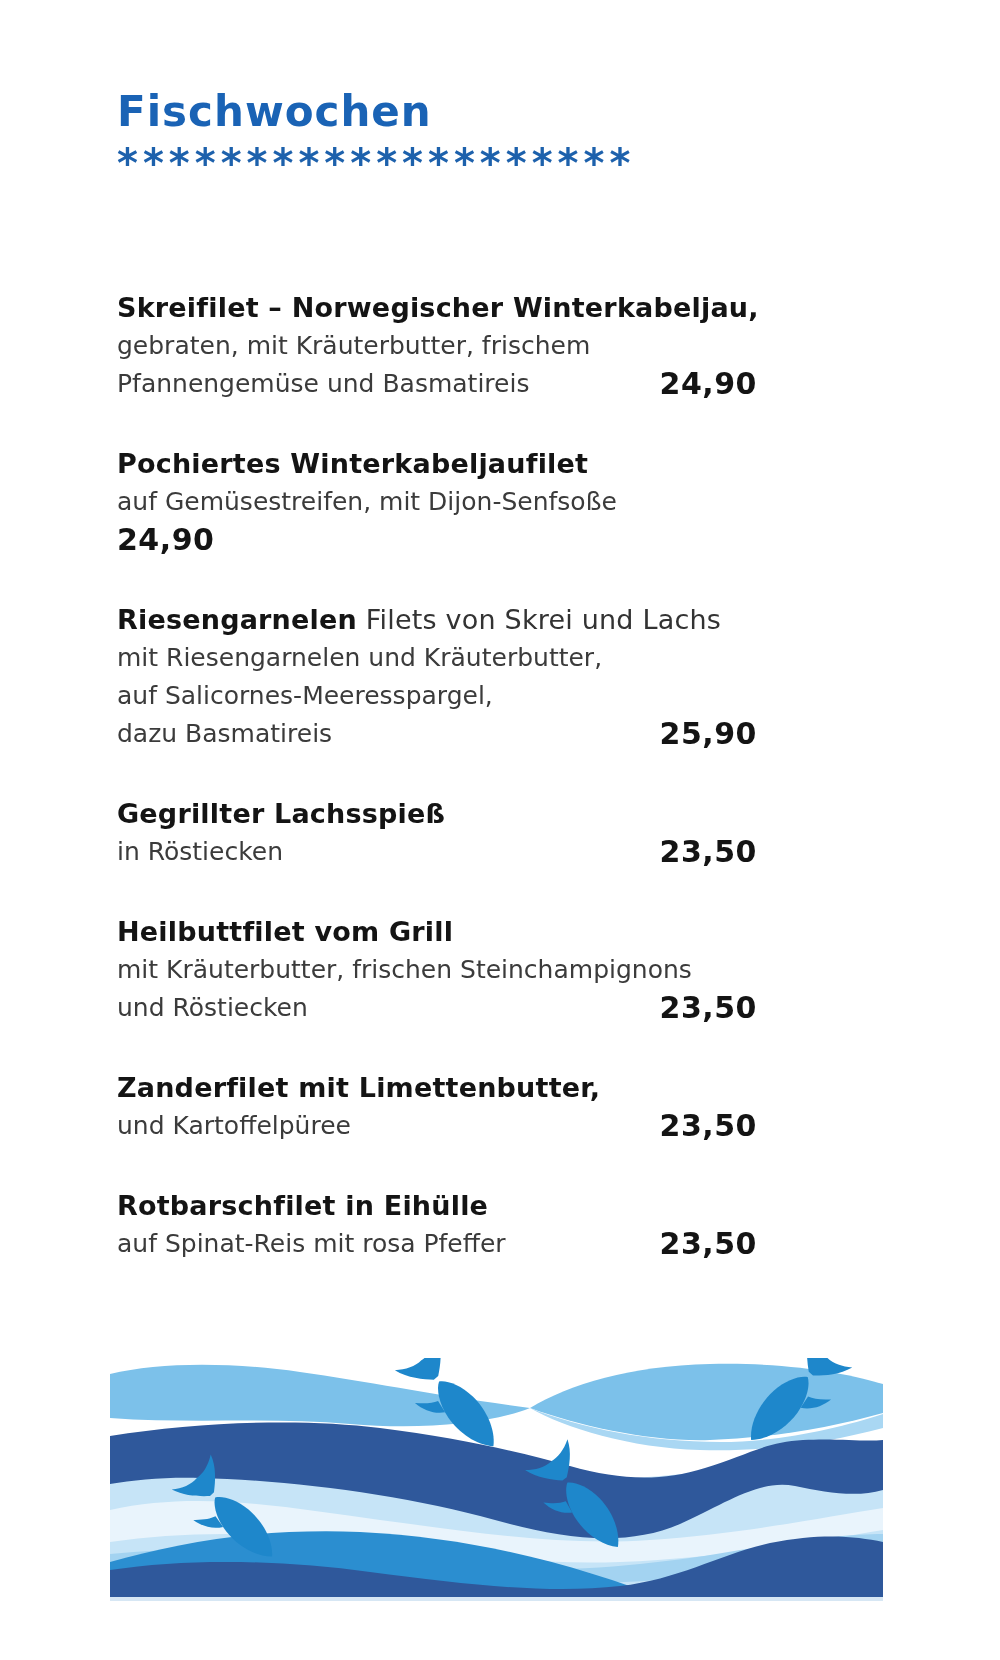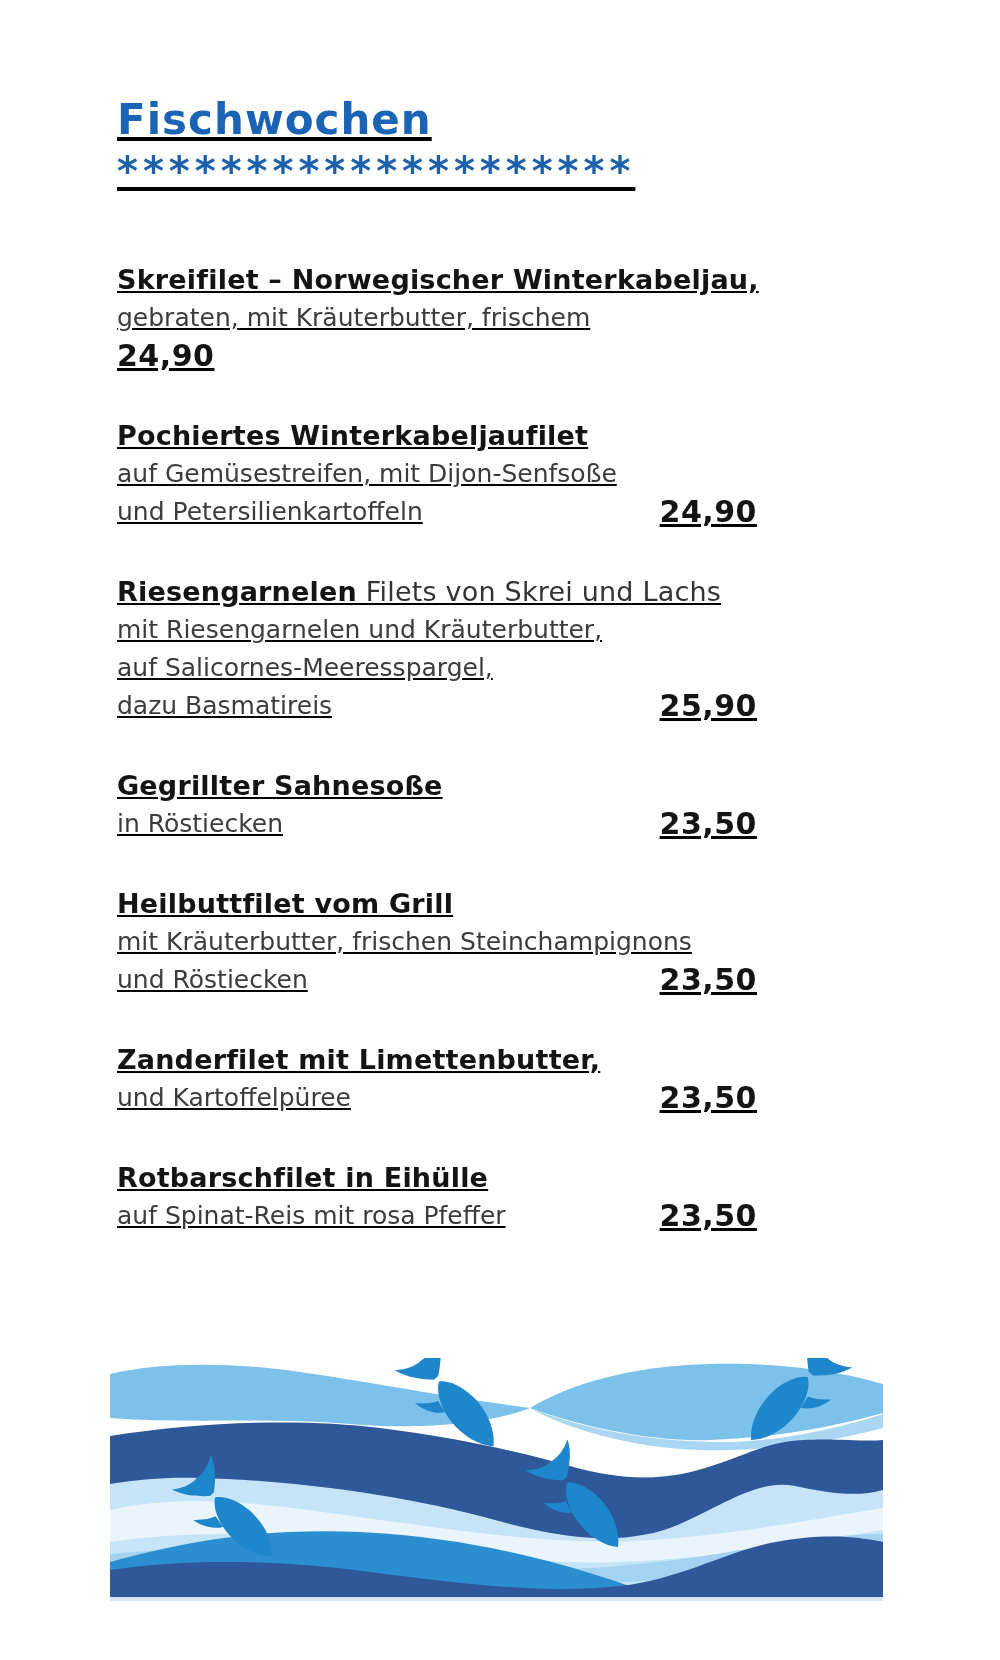--- a/index.html
+++ b/index.html
@@ -10,38 +10,38 @@
   }
   html,body{margin:0;padding:0;background:#fff;}
   .page{
     position:relative;
     width:1000px;height:1660px;
     background:#fff;
     overflow:hidden;
     font-family:cursive,"DejaVu Sans",sans-serif;
   }
   .content{
-    position:absolute;left:117px;top:17px;width:640px;text-decoration:underline;
+    position:absolute;left:117px;top:9px;width:640px;
   }
   .page-title{
     margin:78px 0 0 0;
     font-size:42px;line-height:50px;
     font-weight:600;
     color:var(--title-blue);
     letter-spacing:1px;
   }
   .divider-row{
     margin-top:6px;
     font-size:40px;line-height:40px;height:36px;
     letter-spacing:5px;
     color:var(--asterisk-blue);
     font-weight:600;
     overflow:visible;
   }
-  .menu-list{margin-top:74px;}
+  .menu-list{margin-top:110px;}
   .menu-item{margin-bottom:42px;}
   .item-header{
     font-size:27px;line-height:38px;
     font-weight:700;color:var(--header-ink);
     letter-spacing:0.2px;
     white-space:nowrap;
   }
   .dish-name-suffix{
     font-weight:400;color:#333;
   }
@@ -70,33 +70,33 @@
     <div class="divider-row">********************</div>
 
     <div class="menu-list">
     <div class="menu-item">
       <div class="item-header"><span class="dish-name">Skreifilet – Norwegischer Winterkabeljau,</span><span class="dish-name-suffix"></span></div>
       <div class="dish-desc">
             <div class="desc-row">
               <span>gebraten, mit Kräuterbutter, frischem</span>
             </div>
             <div class="desc-row">
+              <span>Pfannengemüse und Basmatireis</span>
               <span class="price">24,90</span>
             </div>
           </div>
     </div>
 
     <div class="menu-item">
       <div class="item-header"><span class="dish-name">Pochiertes Winterkabeljaufilet</span><span class="dish-name-suffix"></span></div>
       <div class="dish-desc">
             <div class="desc-row">
               <span>auf Gemüsestreifen, mit Dijon-Senfsoße</span>
             </div>
             <div class="desc-row">
-              <span>und Petersilienkartoffeln</span>
               <span class="price">24,90</span>
             </div>
           </div>
     </div>
 
     <div class="menu-item">
       <div class="item-header"><span class="dish-name">Riesengarnelen</span><span class="dish-name-suffix"> Filets von Skrei und Lachs</span></div>
       <div class="dish-desc">
             <div class="desc-row">
               <span>mit Riesengarnelen und Kräuterbutter,</span>
@@ -105,21 +105,21 @@
               <span>auf Salicornes-Meeresspargel,</span>
             </div>
             <div class="desc-row">
               <span>dazu Basmatireis</span>
               <span class="price">25,90</span>
             </div>
           </div>
     </div>
 
     <div class="menu-item">
-      <div class="item-header"><span class="dish-name">Gegrillter Sahnesoße</span><span class="dish-name-suffix"></span></div>
+      <div class="item-header"><span class="dish-name">Gegrillter Lachsspieß</span><span class="dish-name-suffix"></span></div>
       <div class="dish-desc">
             <div class="desc-row">
               <span>in Röstiecken</span>
               <span class="price">23,50</span>
             </div>
           </div>
     </div>
 
     <div class="menu-item">
       <div class="item-header"><span class="dish-name">Heilbuttfilet vom Grill</span><span class="dish-name-suffix"></span></div>

